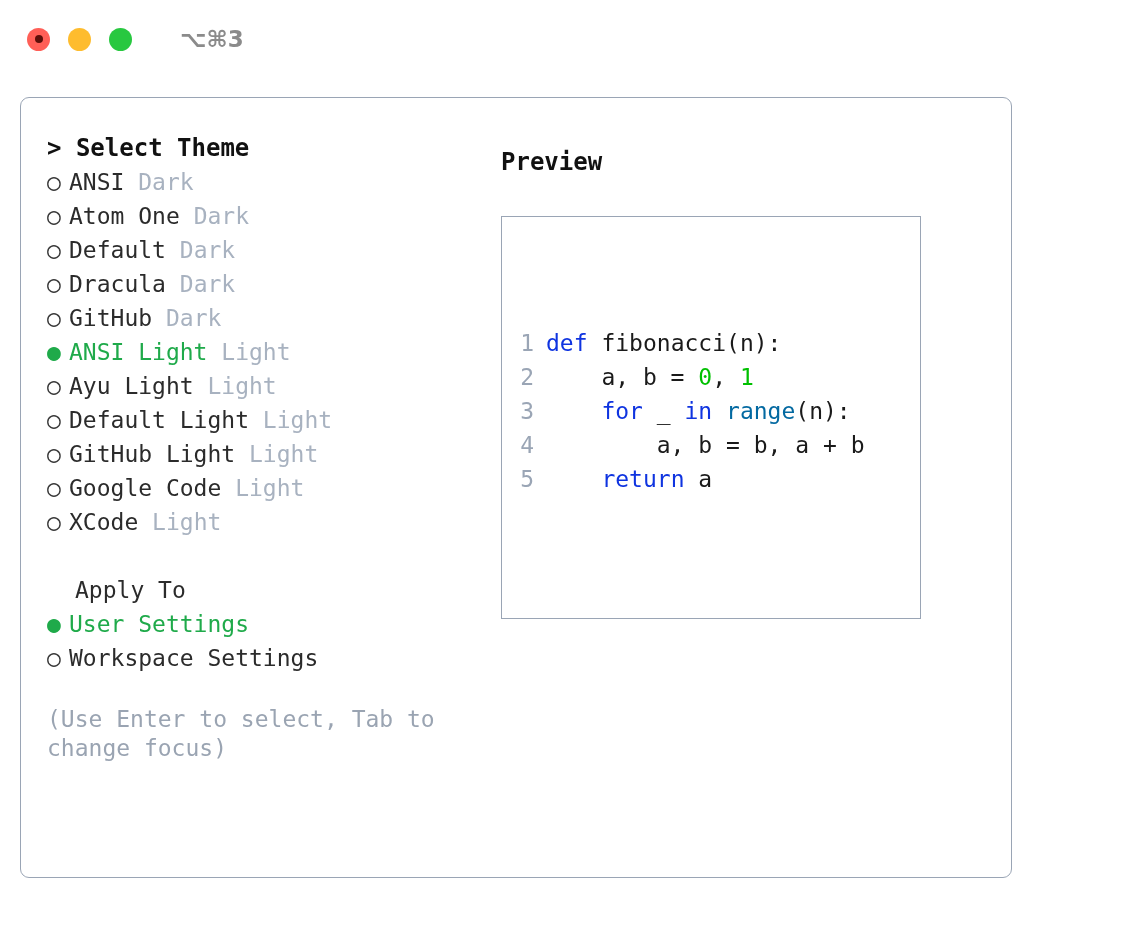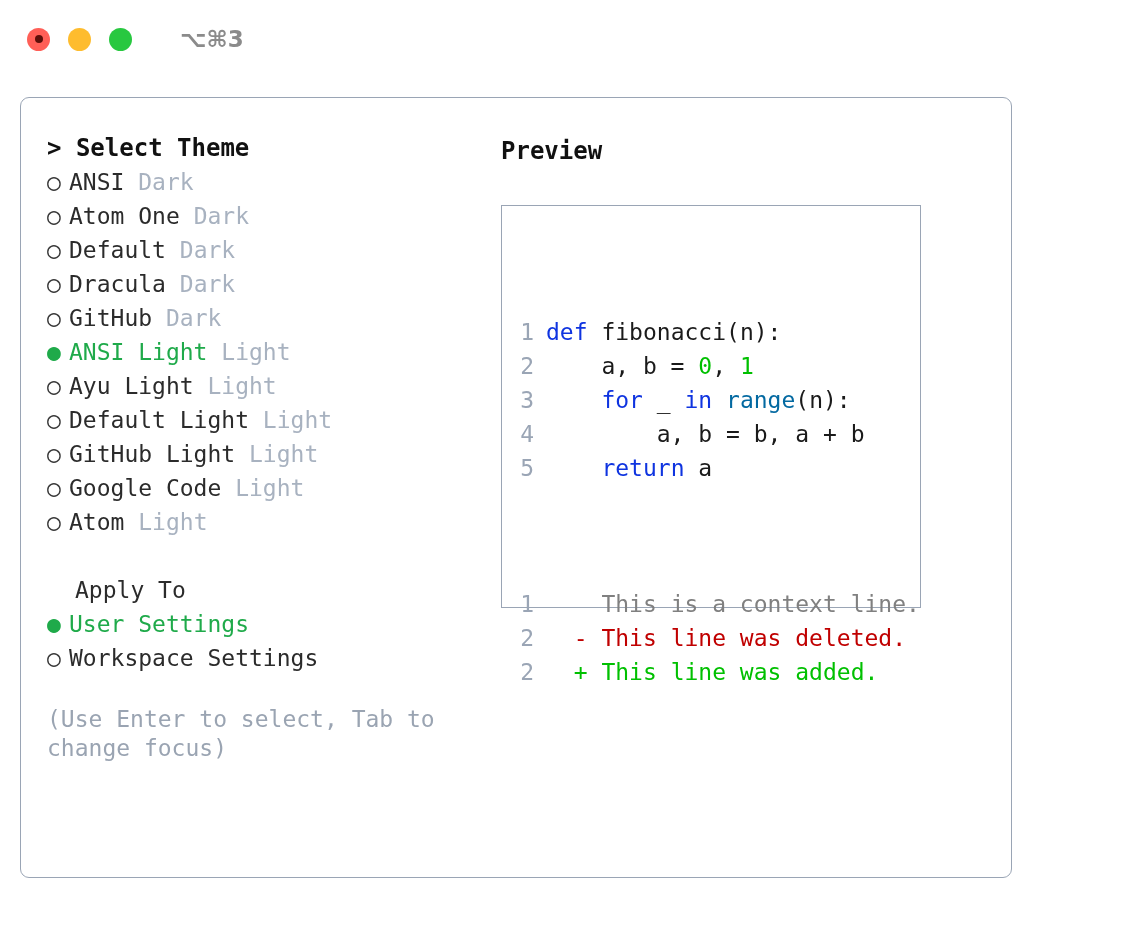--- a/index.html
+++ b/index.html
@@ -121,21 +121,21 @@
     color: #9aa4b2;
     width: 412px;
     white-space: pre-wrap;
     word-break: break-word;
   }
 
   
   .right {
     position: absolute;
     left: 480px;
-    top: 36px;
+    top: 47px;
     width: 500px;
   }
   .preview-title {
     font-size: 24px;
     font-weight: bold;
     color: #111111;
     line-height: 34px;
     white-space: pre;
   }
   .preview-box {
@@ -202,39 +202,38 @@
         <div class="item"><span class="bullet">○</span><span class="name">ANSI</span><span class="kind"> Dark</span></div>
         <div class="item"><span class="bullet">○</span><span class="name">Atom One</span><span class="kind"> Dark</span></div>
         <div class="item"><span class="bullet">○</span><span class="name">Default</span><span class="kind"> Dark</span></div>
         <div class="item"><span class="bullet">○</span><span class="name">Dracula</span><span class="kind"> Dark</span></div>
         <div class="item"><span class="bullet">○</span><span class="name">GitHub</span><span class="kind"> Dark</span></div>
         <div class="item selected"><span class="bullet">●</span><span class="name">ANSI Light</span><span class="kind"> Light</span></div>
         <div class="item"><span class="bullet">○</span><span class="name">Ayu Light</span><span class="kind"> Light</span></div>
         <div class="item"><span class="bullet">○</span><span class="name">Default Light</span><span class="kind"> Light</span></div>
         <div class="item"><span class="bullet">○</span><span class="name">GitHub Light</span><span class="kind"> Light</span></div>
         <div class="item"><span class="bullet">○</span><span class="name">Google Code</span><span class="kind"> Light</span></div>
-        <div class="item"><span class="bullet">○</span><span class="name">Atom</span><span class="kind"> Light</span></div>
+        <div class="item"><span class="bullet">○</span><span class="name">XCode</span><span class="kind"> Light</span></div>
       </div>
 
     <div class="section-gap"></div>
 
     <div class="applylabel">Apply To</div>
 
     <div class="list" id="apply-list">
         <div class="item selected"><span class="bullet">●</span><span class="name">User Settings</span></div>
         <div class="item"><span class="bullet">○</span><span class="name">Workspace Settings</span></div>
       </div>
 
     <div class="hint">(Use Enter to select, Tab to change focus)</div>
   </div>
 
   <div class="right">
     <div class="preview-title">Preview</div>
 
     <div class="preview-box">
       <div class="code">
         <div id="code-lines"><div><span class="ln">1</span><span class="tok-kw">def</span><span class="tok-plain"> </span><span class="tok-id">fibonacci(n):</span></div><div><span class="ln">2</span><span class="tok-id">    a, b = </span><span class="tok-num">0</span><span class="tok-id">, </span><span class="tok-num">1</span></div><div><span class="ln">3</span><span class="tok-plain">    </span><span class="tok-kw">for</span><span class="tok-id"> _ </span><span class="tok-kw">in</span><span class="tok-id"> </span><span class="tok-fn">range</span><span class="tok-id">(n):</span></div><div><span class="ln">4</span><span class="tok-id">        a, b = b, a + b</span></div><div><span class="ln">5</span><span class="tok-plain">    </span><span class="tok-kw">return</span><span class="tok-id"> a</span></div></div>
-        <div class="diff" id="diff-lines"><div><span class="ln">1</span><span class="d-ctx">   </span><span class="d-ctx"> This is a context line.</span></div><div><span class="ln">2</span><span class="d-del">  -</span><span class="d-del"> This line was deleted.</span></div><div><span class="ln">2</span><span class="d-add">  +</span><span class="d-add"> This line was added.</span></div></div>
       </div>
     </div>
   </div>
 
 </div>
 
 </body></html>

